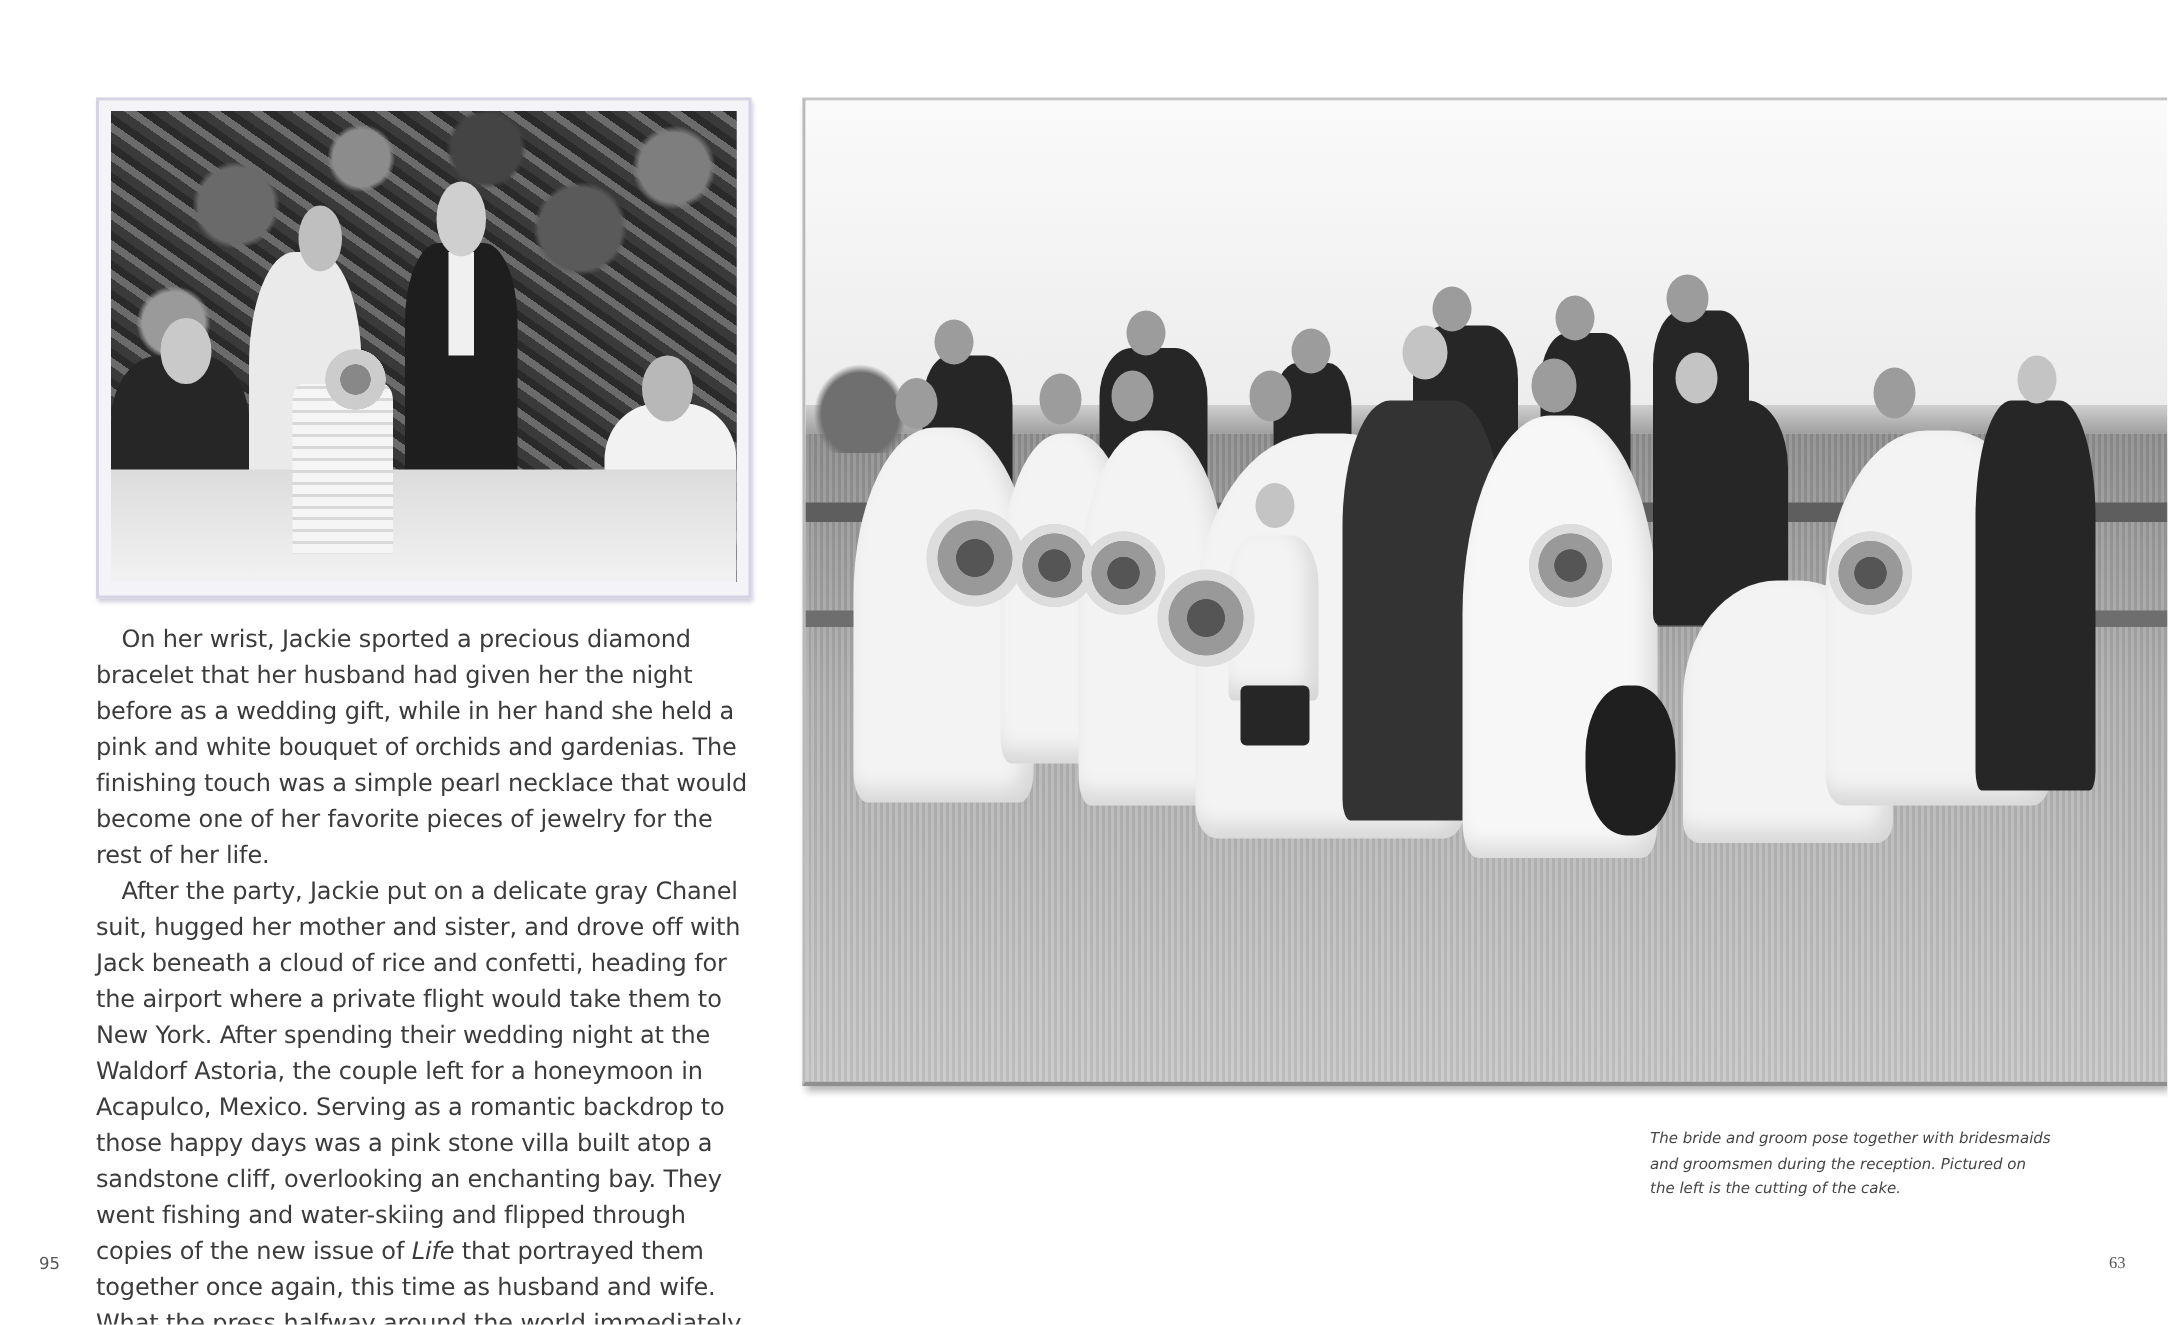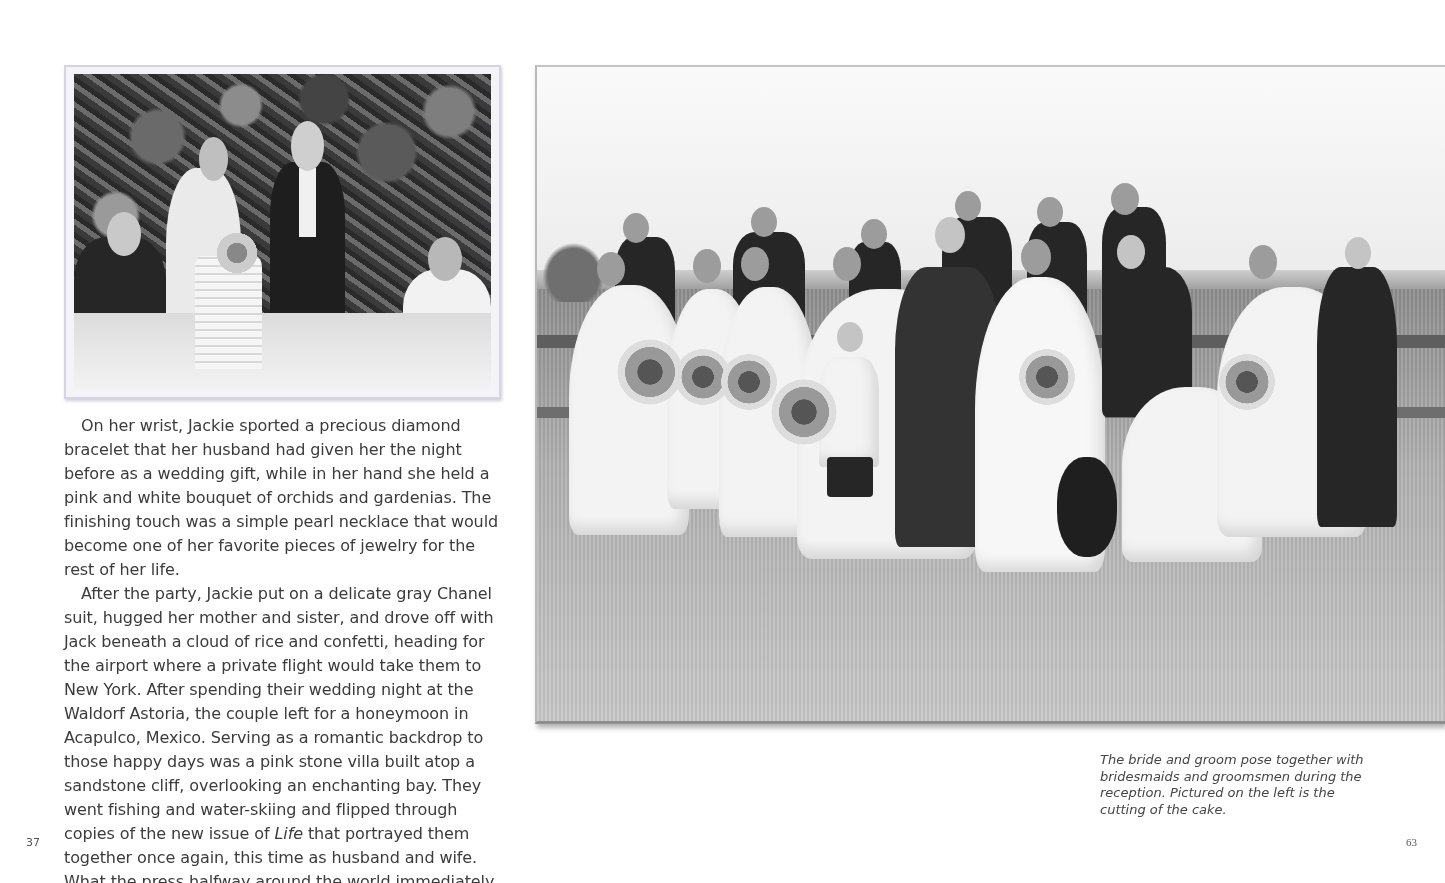--- a/index.html
+++ b/index.html
@@ -77,21 +77,21 @@
   .pr-fence2 { left: 0; top: 52%; width: 100%; height: 1.6%; background: #6e6e6e; }
   .pr-tree { left: 0; top: 26%; width: 8%; height: 10%; background: radial-gradient(ellipse at 50% 60%, #6f6f6f 0 50%, transparent 60%); }
   .person-dress { position: absolute; background: #f3f3f3; border-radius: 45% 45% 8% 8%; box-shadow: inset -6px -8px 14px rgba(0,0,0,0.12); }
   .person-suit { position: absolute; background: #262626; border-radius: 30% 30% 5% 5%; }
   .head { position: absolute; background: #9c9c9c; border-radius: 50%; }
   .head.light { background: #c4c4c4; }
   .bouquet { position: absolute; border-radius: 50%; background: radial-gradient(circle, #555 0 25%, #999 26% 50%, #ddd 51% 65%, transparent 66%); }
 
   .caption {
     position: absolute; left: 1100px; top: 752px; width: 270px;
-    font-size: 13px; line-height: 16.5px; font-style: italic; color: #454545;
+    font-size: 10px; line-height: 16.5px; font-style: italic; color: #454545;
   }
 </style>
 </head>
 <body>
 
 <div class="page-left">
   <div class="frame-left">
     <div class="photo-left" title="Black and white photo of the bride and groom cutting the wedding cake in front of an ivy-covered wall, with a groomsman on the left and a seated woman on the right">
       <div class="shape pl-man"></div>
       <div class="shape pl-man-head"></div>
@@ -106,21 +106,21 @@
       <div class="shape pl-cake"></div>
       <div class="shape pl-flowers"></div>
     </div>
   </div>
 
   <div class="body-text">
     <p>On her wrist, Jackie sported a precious diamond bracelet that her husband had given her the night before as a wedding gift, while in her hand she held a pink and white bouquet of orchids and gardenias. The finishing touch was a simple pearl necklace that would become one of her favorite pieces of jewelry for the rest of her life.</p>
     <p><span>After the party, Jackie put on a delicate gray Chanel suit, hugged her mother and sister, and drove off with Jack beneath a cloud of rice and confetti, heading for the airport where a private flight would take them to New York. After spending their wedding night at the Waldorf Astoria, the couple left for a honeymoon in Acapulco, Mexico. Serving as a romantic backdrop to those happy days was a pink stone villa built atop a sandstone cliff, overlooking an enchanting bay. They went fishing and water-skiing and flipped through copies of the new issue of </span><em>Life</em><span> that portrayed them together once again, this time as husband and wife. What the press halfway around the world immediately called “the most glamorous couple of the century” had just been born.</span></p>
   </div>
 
-  <div class="page-num" style="left:26px;">37</div>
+  <div class="page-num" style="left:26px;">95</div>
 </div>
 
 <div class="photo-right" title="Black and white group photo of the bride and groom with bridesmaids in white dresses, groomsmen in morning suits, a young page boy, and a small dog, standing on a grassy field by a wooden fence">
   <div class="shape pr-sky"></div>
   <div class="shape pr-horizon"></div>
   <div class="shape pr-grass"></div>
   <div class="shape pr-tree"></div>
   <div class="shape pr-fence"></div>
   <div class="shape pr-fence2"></div>
 

